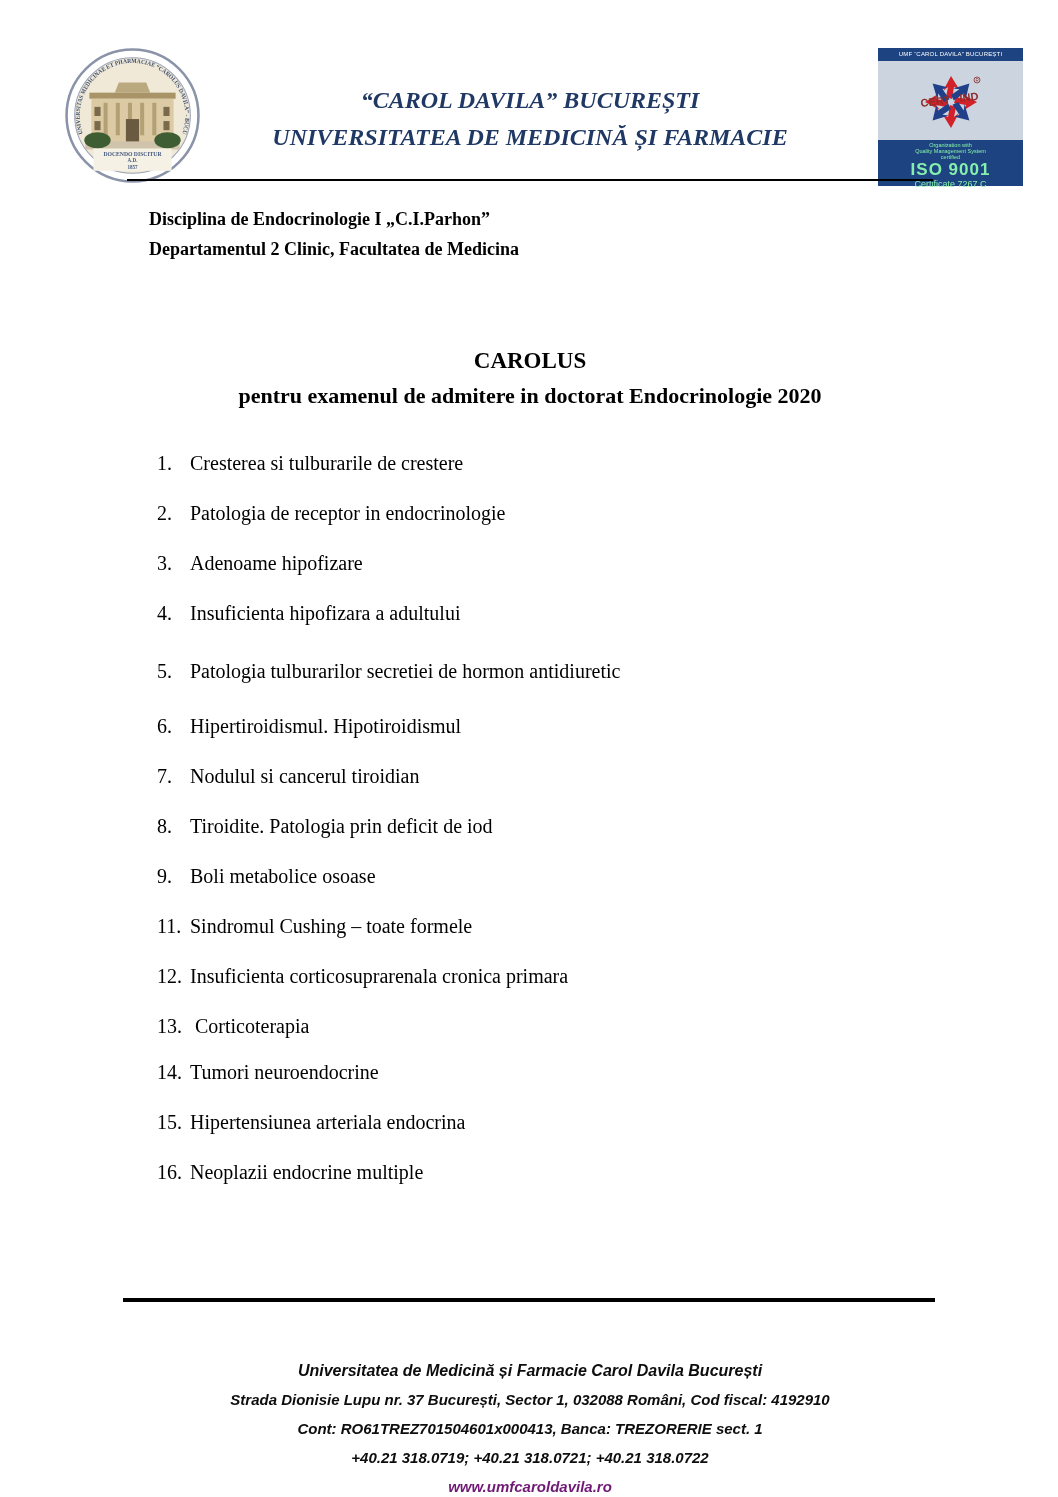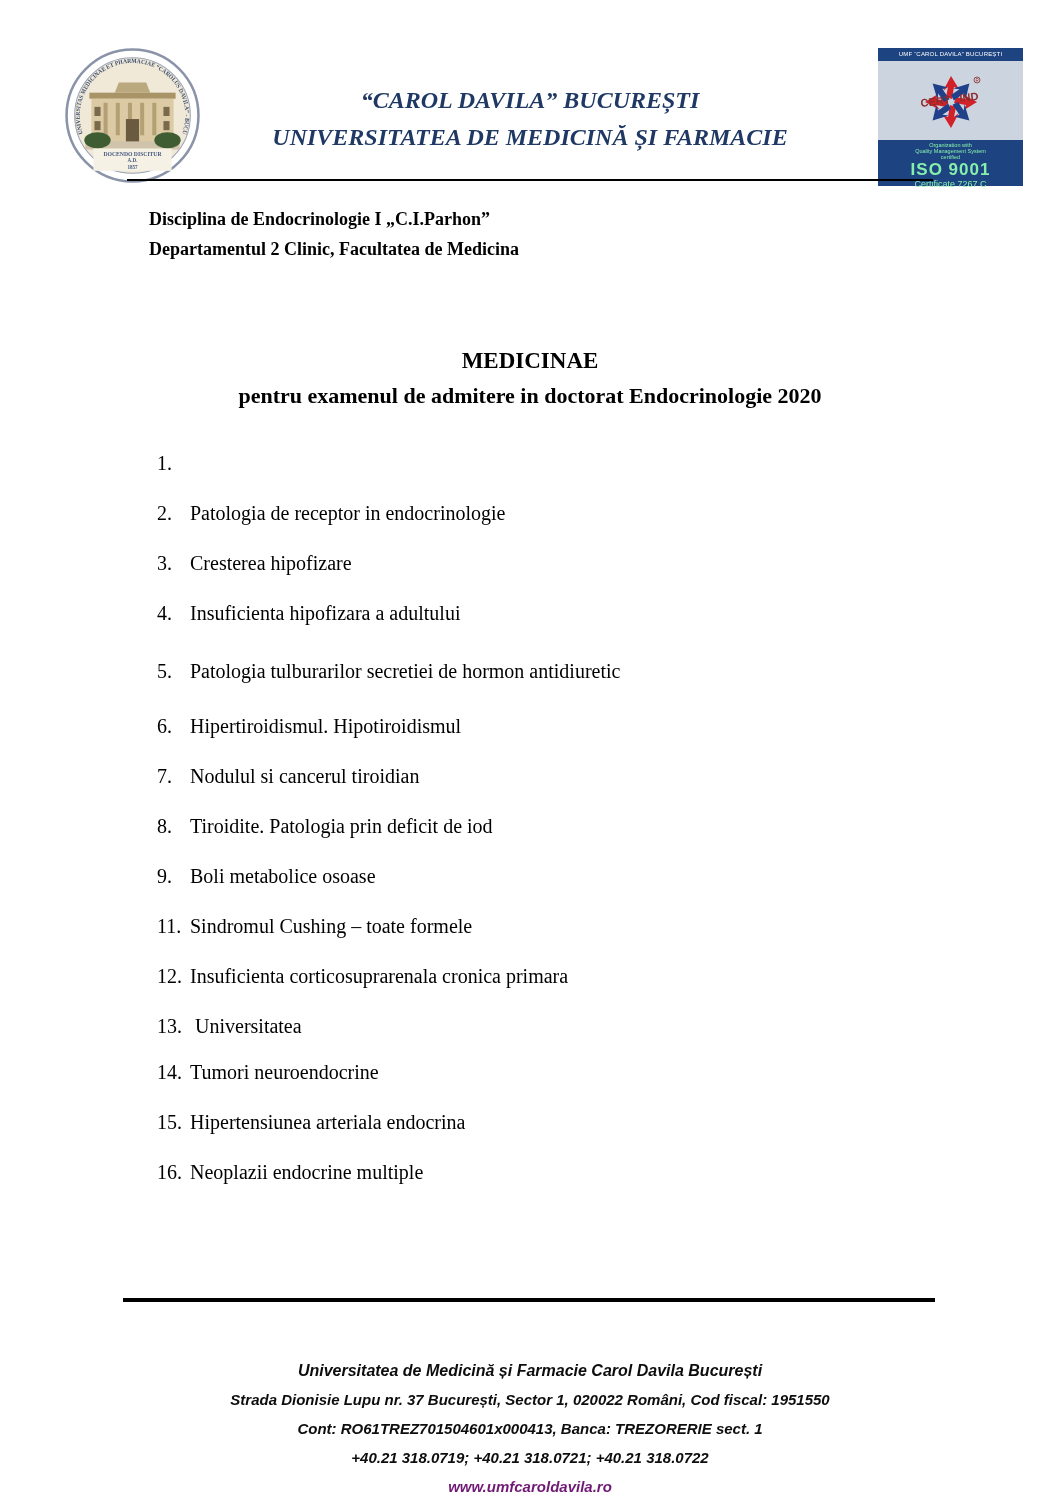--- a/index.html
+++ b/index.html
@@ -134,36 +134,37 @@
     </div>
   </div>
 
   <div class="header-rule"></div>
 
   <div class="department">
     <div>Disciplina de Endocrinologie I „C.I.Parhon”</div>
     <div>Departamentul 2 Clinic, Facultatea de Medicina</div>
   </div>
 
-  <div class="doc-title">MEDICINAE</div>
+  <div class="doc-title">CAROLUS</div>
   <div class="doc-subtitle">pentru examenul de admitere in doctorat Endocrinologie 2020</div>
 
   <div class="topics">
     <div class="topic-row">
       <span class="topic-num">1.</span>
+      <span class="topic-text">Cresterea si tulburarile de crestere</span>
     </div>
 
     <div class="topic-row">
       <span class="topic-num">2.</span>
       <span class="topic-text">Patologia de receptor in endocrinologie</span>
     </div>
 
     <div class="topic-row">
       <span class="topic-num">3.</span>
-      <span class="topic-text">Cresterea hipofizare</span>
+      <span class="topic-text">Adenoame hipofizare</span>
     </div>
 
     <div class="topic-row">
       <span class="topic-num">4.</span>
       <span class="topic-text">Insuficienta hipofizara a adultului</span>
     </div>
 
     <div class="topic-row">
       <span class="topic-num">5.</span>
       <span class="topic-text">Patologia tulburarilor secretiei de hormon antidiuretic</span>
@@ -195,21 +196,21 @@
       <span class="topic-text">Sindromul Cushing – toate formele</span>
     </div>
 
     <div class="topic-row">
       <span class="topic-num">12.</span>
       <span class="topic-text">Insuficienta corticosuprarenala cronica primara</span>
     </div>
 
     <div class="topic-row">
       <span class="topic-num">13.</span>
-      <span class="topic-text"> Universitatea</span>
+      <span class="topic-text"> Corticoterapia</span>
     </div>
 
     <div class="topic-row">
       <span class="topic-num">14.</span>
       <span class="topic-text">Tumori neuroendocrine</span>
     </div>
 
     <div class="topic-row">
       <span class="topic-num">15.</span>
       <span class="topic-text">Hipertensiunea arteriala endocrina</span>
@@ -217,19 +218,19 @@
 
     <div class="topic-row">
       <span class="topic-num">16.</span>
       <span class="topic-text">Neoplazii endocrine multiple</span>
     </div>
   </div>
 
   <div class="footer-rule"></div>
   <div class="footer">
     <div class="f1">Universitatea de Medicină și Farmacie Carol Davila București</div>
-    <div>Strada Dionisie Lupu nr. 37 București, Sector 1, 020022 Români, Cod fiscal: 1951550</div>
+    <div>Strada Dionisie Lupu nr. 37 București, Sector 1, 032088 Români, Cod fiscal: 4192910</div>
     <div>Cont: RO61TREZ701504601x000413, Banca: TREZORERIE sect. 1</div>
     <div>+40.21 318.0719; +40.21 318.0721; +40.21 318.0722</div>
     <div><a href="#">www.umfcaroldavila.ro</a></div>
   </div>
 
 </div>
 
 </body></html>

